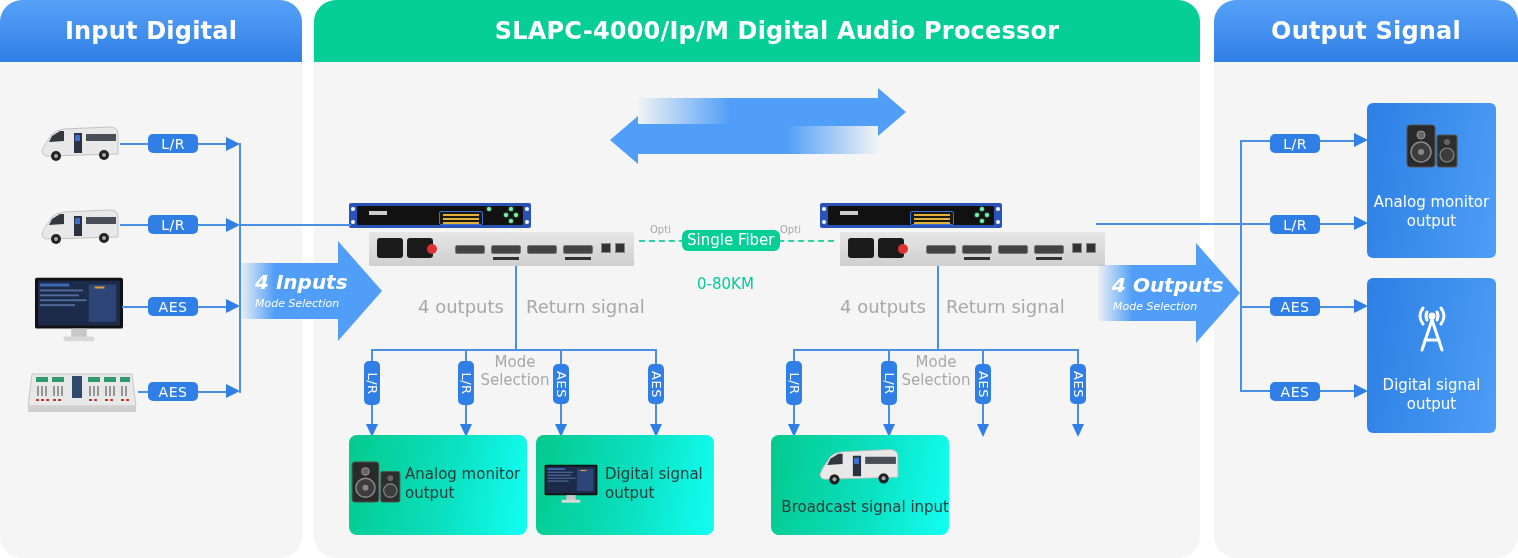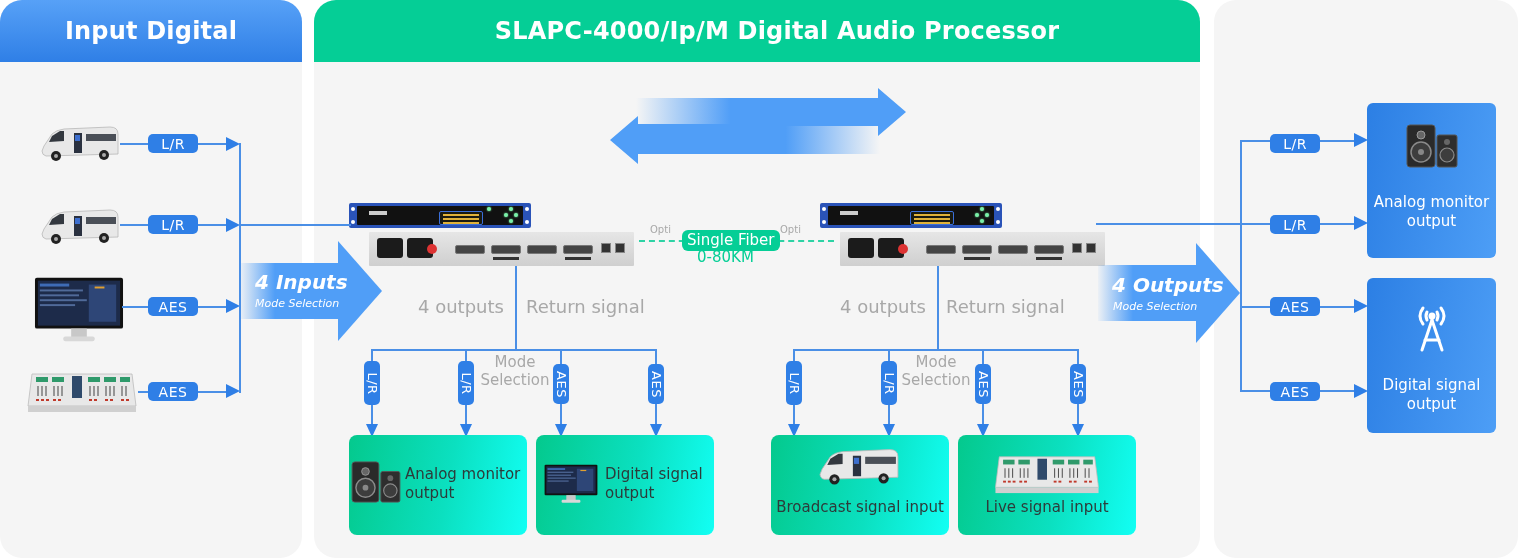--- a/index.html
+++ b/index.html
@@ -302,21 +302,21 @@
         <div class="lbl" style="left:196px"></div>
     </div>
   </div>
 
   <div class="fiber" style="left:325px;top:240px;width:195px"></div>
   <span class="opti" style="left:336px;top:224px">Opti</span>
   <span class="opti" style="left:466px;top:224px">Opti</span>
   <div class="fiber-badge" style="left:368px;top:230px">
     <span>Single Fiber</span>
   </div>
-  <span class="fiber-dist" style="left:383px;top:248px">0-80KM</span>
+  <span class="fiber-dist" style="left:383px;top:275px">0-80KM</span>
 
   <div class="vline" style="left:201px;top:266px;height:83px"></div>
   <span class="gray-text" style="left:104px;top:296px">4 outputs</span>
   <span class="gray-text" style="left:212px;top:296px">Return signal</span>
   <div class="hline" style="left:57px;top:349px;width:286px"></div>
   <div class="mode-sel" style="left:158px;top:353px;width:86px">
     <div>Mode</div>
     <div>Selection</div>
   </div>
 
@@ -393,31 +393,28 @@
   <div class="vline" style="left:763px;top:349px;height:80px"></div>
   <div class="vpill" style="left:756px;top:364px;height:40px">
       <span>AES</span>
     </div>
   <div class="arrow-d" style="left:758px;top:424px"></div>
 
   <div class="green-card" style="left:457px;top:435px;width:178px;height:100px">
     <svg class="van" style="left:45px;top:10px;width:84px;height:44px" viewBox="0 0 82 40">
         <use href="#sym-van"></use>
       </svg>
-    <div class="card-text" style="left:0;right:0;top:63px;text-align:center">Broadcast signal input</div>
-  </div>
-  <div class="green-card" style="left:644px;top:435px;width:178px;height:100px">
-    <svg class="console-ic" style="left:32px;top:18px;width:114px;height:42px" viewBox="0 0 112 44">
-        <use href="#sym-console"></use>
-      </svg>
-    <div class="card-text" style="left:0;right:0;top:63px;text-align:center">Live signal input</div>
+    <div class="card-text" style="left:0;right:0;top:63px;text-align:right">Broadcast signal input</div>
   </div>
 </div>
 
 <div id="p-output" class="panel">
+  <div class="panel-header hdr-blue">
+    <span>Output Signal</span>
+  </div>
 
   <div class="vline" style="left:26px;top:140px;height:251px"></div>
 
   <div class="hline" style="left:26px;top:140px;width:120px"></div>
   <div class="pill" style="left:56px;top:134px">
       <span>L/R</span>
     </div>
   <div class="arrow-r" style="left:140px;top:133px"></div>
 
   <div class="hline" style="left:0;top:223px;width:146px"></div>

